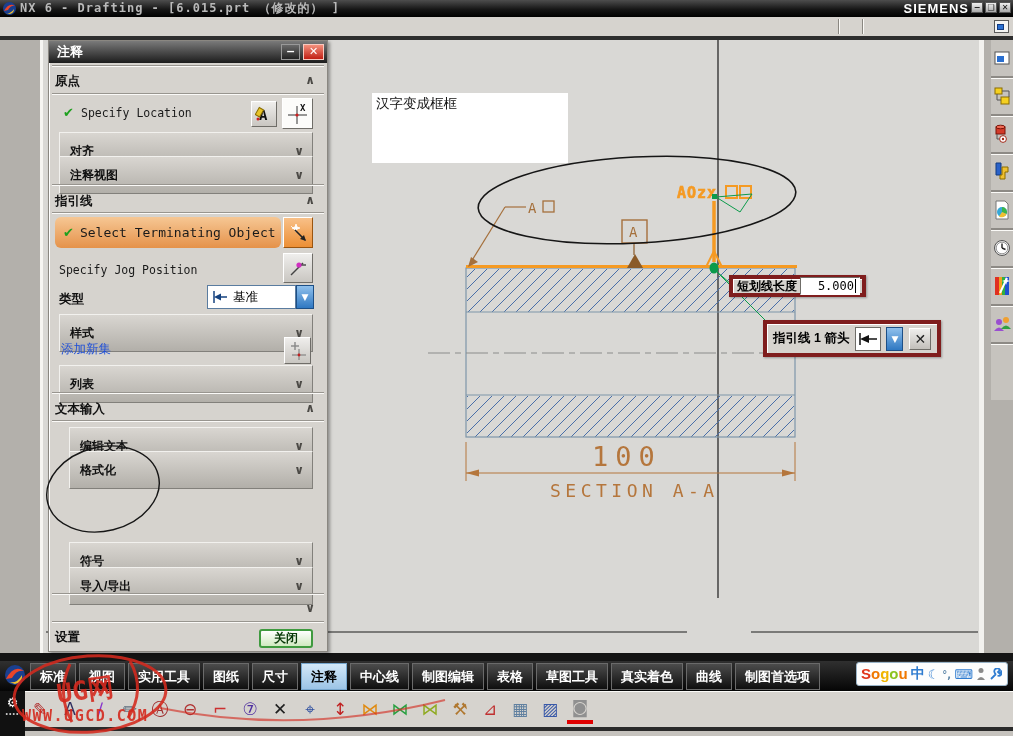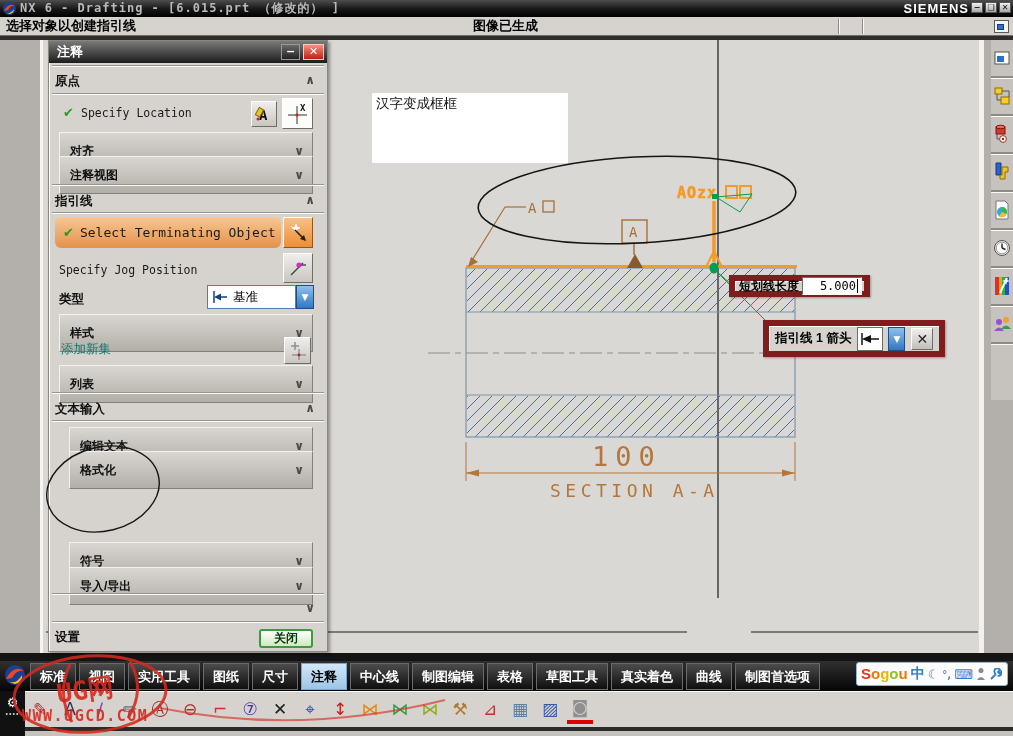--- a/index.html
+++ b/index.html
@@ -67,24 +67,24 @@
     border:1px solid #5a7ca0; display:flex; align-items:center; font:12.5px "Liberation Sans",sans-serif; }
   #combo-btn { position:absolute; left:247px; top:244px; width:18px; height:24px;
     background:linear-gradient(180deg,#8fc0ec,#2f78c2); border:1px solid #1d4f86; color:#fff; font:9px "DejaVu Sans",sans-serif;
     display:flex; align-items:center; justify-content:center; }
   #dlg-textarea { position:absolute; left:20px; top:433px; width:243px; height:63px; background:#fff;
     border-top:1px solid #7a7872; border-left:1px solid #7a7872; border-bottom:1px solid #fff; border-right:1px solid #fff;
     font:12.5px "DejaVu Sans Mono",monospace; color:#111; padding:2px 4px; }
   #btn-close { position:absolute; left:210px; top:588px; width:54px; height:19px;
     background:linear-gradient(180deg,#ffffff,#cfe9c0); border:2px solid #3f9a3f; border-radius:3px;
     font:bold 12px "Liberation Sans",sans-serif; color:#0a3a0a; display:flex; align-items:center; justify-content:center; }
-  .gray { color:#0f766e; }
-
-  
-  .widget { position:absolute; z-index:12; background:#d6d3ce; border:6px solid #7f1d1d;
+  .gray { color:#1d4ed8; }
+
+  
+  .widget { position:absolute; z-index:12; background:#d6d3ce; border:4px solid #7f1d1d;
     box-shadow:1px 1px 0 #fff inset, 1px 1px 2px rgba(0,0,0,.3); display:flex; align-items:center; }
   #dash-widget { left:729px; top:275px; height:22px; padding:0 2px 0 4px; font:bold 12px "Liberation Sans",sans-serif; }
   #dash-input { width:60px; height:18px; background:#fff; margin-left:3px;
     border-top:1px solid #6f6d68; border-left:1px solid #6f6d68; border-bottom:1px solid #fff; border-right:1px solid #fff;
     font:12px "DejaVu Sans Mono",monospace; text-align:right; padding:1px 3px 0 0; }
   #leader-widget { left:763px; top:320px; height:37px; padding:0 6px; gap:6px; font:bold 12.5px "Liberation Sans",sans-serif; }
   #dd-face { width:26px; height:24px; background:#fff; border:1px solid #6f6d68; display:flex; align-items:center; justify-content:center; }
   #dd-btn { width:17px; height:24px; background:linear-gradient(180deg,#8fc0ec,#2f78c2); border:1px solid #1d4f86;
     color:#fff; font:9px "DejaVu Sans",sans-serif; display:flex; align-items:center; justify-content:center; margin-left:-1px; }
   #dd-x { width:22px; height:22px; background:linear-gradient(#efeeec,#c2bfba); border-top:1px solid #fff; border-left:1px solid #fff;
@@ -133,24 +133,20 @@
       <path d="M2,10 Q7,1 13,5 Q9,4 6,9 Z" fill="#e8452a"></path>
       <path d="M4,12 Q9,13 12,8 Q12,12 8,13 Z" fill="#f0c030"></path>
     </svg>
     <span class="ttl">NX 6 - Drafting - [6.015.prt （修改的） ]</span>
     <span id="brand">SIEMENS</span>
     <div class="wbtn" style="right:30px">−</div>
     <div class="wbtn" style="right:16px">❑</div>
     <div class="wbtn" style="right:2px">✕</div>
   </div>
 
-  <div id="cuebar" class="abs">
-    <span style="margin-left:6px">选择对象以创建指引线</span>
-    <span style="position:absolute;left:473px">图像已生成</span>
-  </div>
   <div class="vsep abs" style="left:838px"></div>
   <div class="vsep abs" style="left:862px"></div>
   <div id="clipicon" class="abs">
       <div class="inner"></div>
     </div>
 
   <div id="canvas-topline" class="abs"></div>
   <div id="leftstrip" class="abs"></div>
   <div id="leftedge" class="abs"></div>
   <div id="canvas" class="abs"></div>

